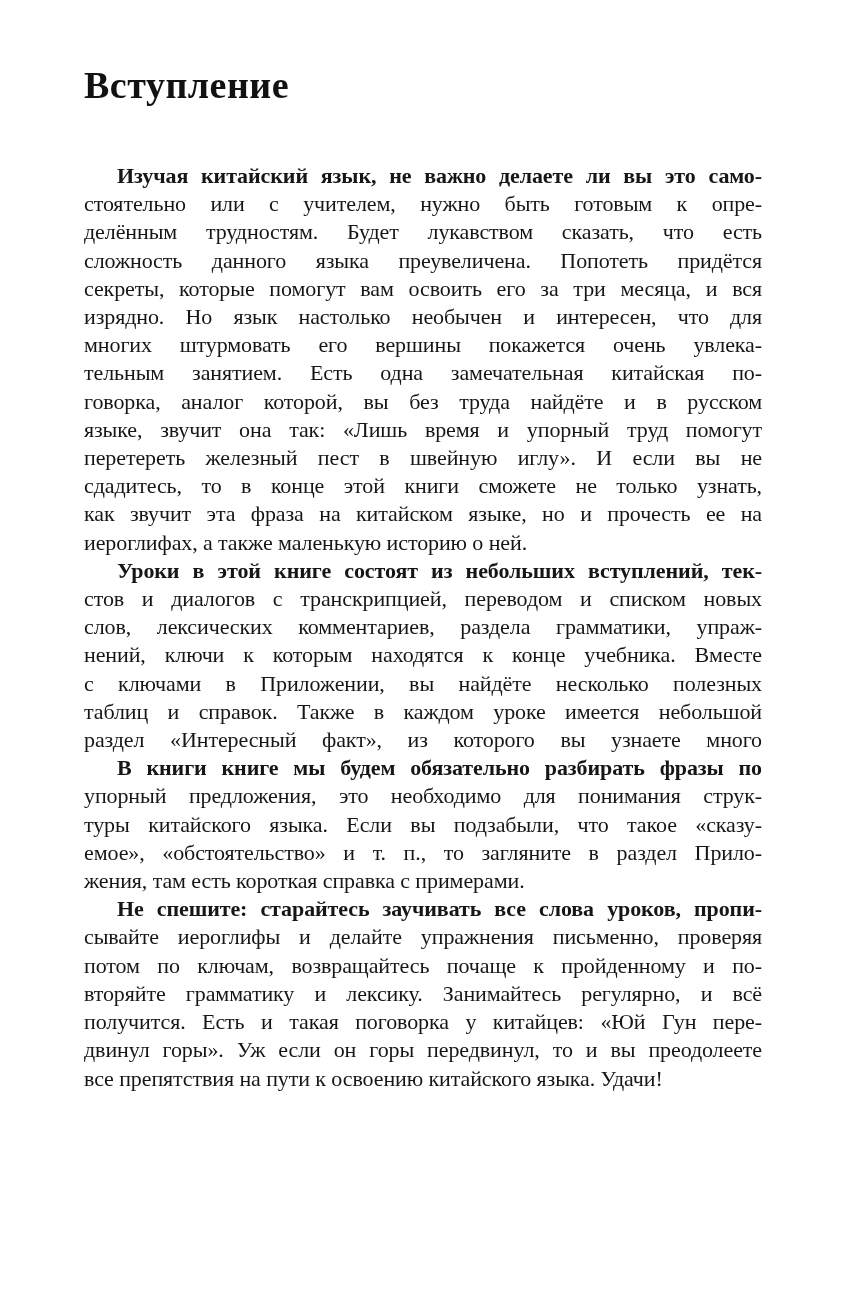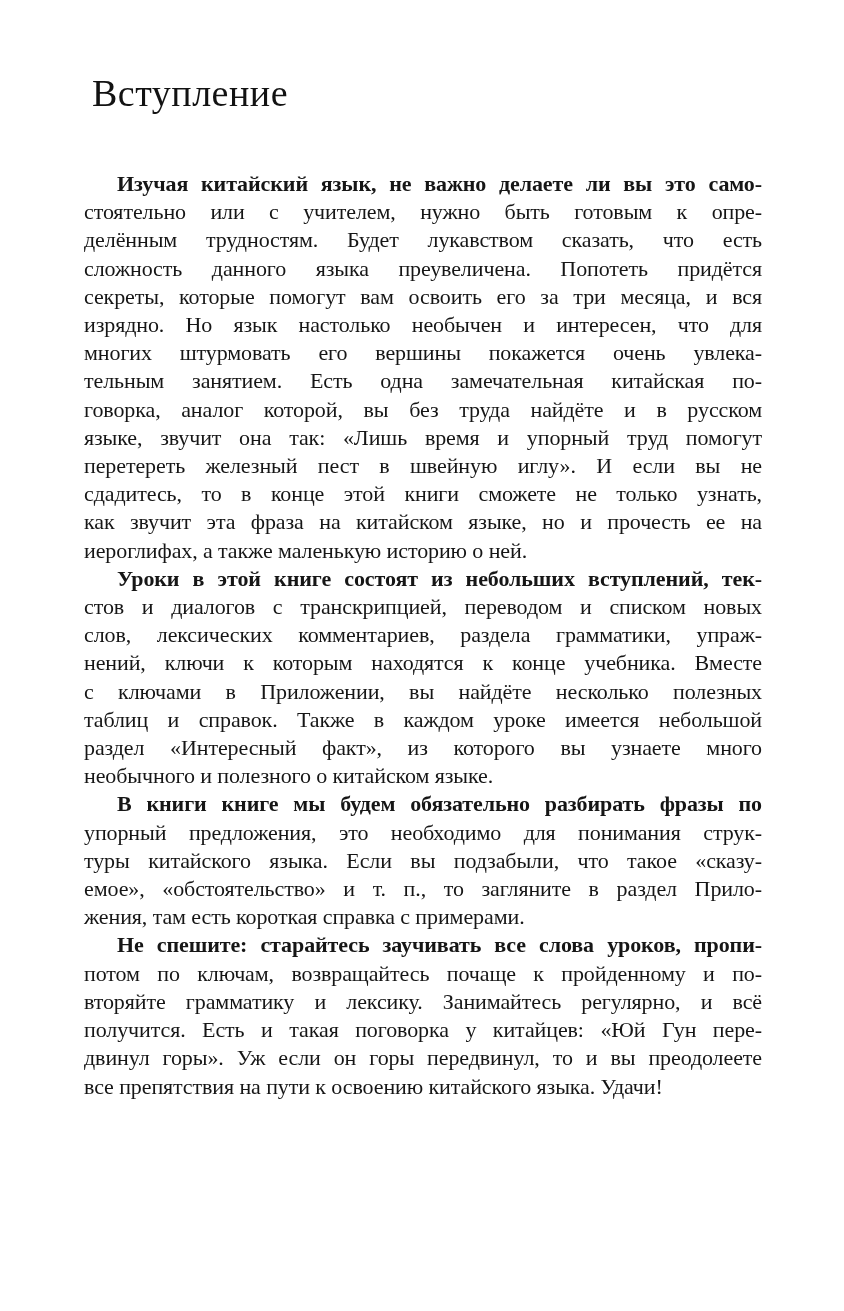--- a/index.html
+++ b/index.html
@@ -15,25 +15,25 @@
     color: #161616;
     font-family: "Liberation Serif", "DejaVu Serif", serif;
     overflow: hidden;
     box-sizing: border-box;
   }
   .content {
     padding: 0 82px 0 84px;
     box-sizing: border-box;
   }
   .chapter-heading {
-    margin: 8px;
+    margin: 0;
     padding-top: 62px;
     font-size: 38px;
     line-height: 46px;
-    font-weight: normal;
+    font-weight: bold;
     letter-spacing: 0.5px;
     color: #121212;
   }
   .body-text {
     margin-top: 54px;
     font-size: 22px;
     letter-spacing: -0.1px;
   }
   .paragraph {
     margin: 0;
@@ -82,33 +82,33 @@
       </div>
 
       <div class="paragraph">
         <div class="line para-start">Уроки в этой книге состоят из небольших вступлений, тек-</div>
         <div class="line">стов и диалогов с транскрипцией, переводом и списком новых</div>
         <div class="line">слов, лексических комментариев, раздела грамматики, упраж-</div>
         <div class="line">нений, ключи к которым находятся к конце учебника. Вместе</div>
         <div class="line">с ключами в Приложении, вы найдёте несколько полезных</div>
         <div class="line">таблиц и справок. Также в каждом уроке имеется небольшой</div>
         <div class="line">раздел «Интересный факт», из которого вы узнаете много</div>
-        <div class="line para-end">необычного и полезного о китайском языке.</div>
       </div>
 
       <div class="paragraph">
         <div class="line para-start">В книги книге мы будем обязательно разбирать фразы по</div>
         <div class="line">упорный предложения, это необходимо для понимания струк-</div>
         <div class="line">туры китайского языка. Если вы подзабыли, что такое «сказу-</div>
         <div class="line">емое», «обстоятельство» и т. п., то загляните в раздел Прило-</div>
         <div class="line para-end">жения, там есть короткая справка с примерами.</div>
       </div>
 
       <div class="paragraph">
         <div class="line para-start">Не спешите: старайтесь заучивать все слова уроков, пропи-</div>
+        <div class="line">сывайте иероглифы и делайте упражнения письменно, проверяя</div>
         <div class="line">потом по ключам, возвращайтесь почаще к пройденному и по-</div>
         <div class="line">вторяйте грамматику и лексику. Занимайтесь регулярно, и всё</div>
         <div class="line">получится. Есть и такая поговорка у китайцев: «Юй Гун пере-</div>
         <div class="line">двинул горы». Уж если он горы передвинул, то и вы преодолеете</div>
         <div class="line para-end">все препятствия на пути к освоению китайского языка. Удачи!</div>
       </div>
 
     </div>
   </div>
 </div>

